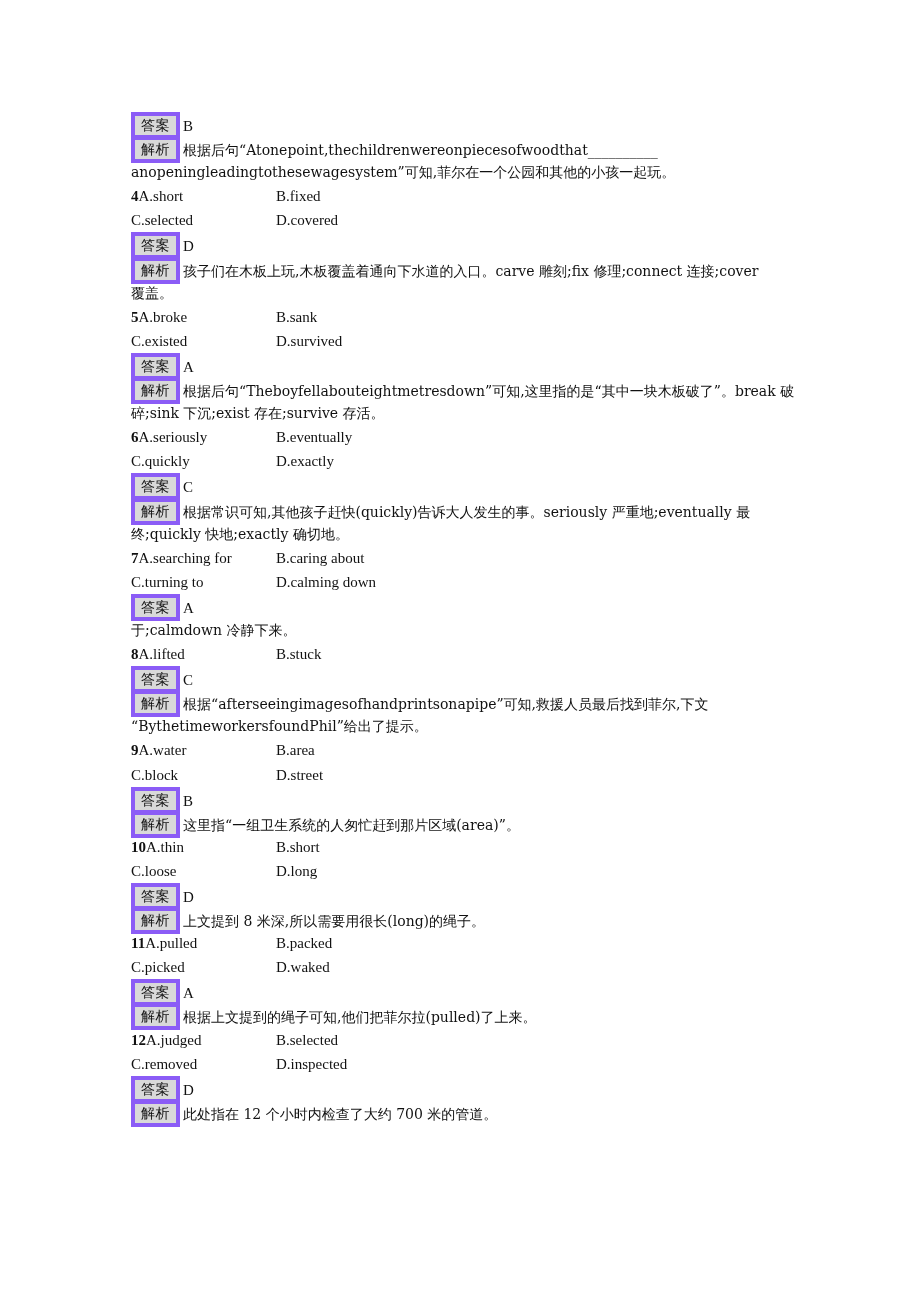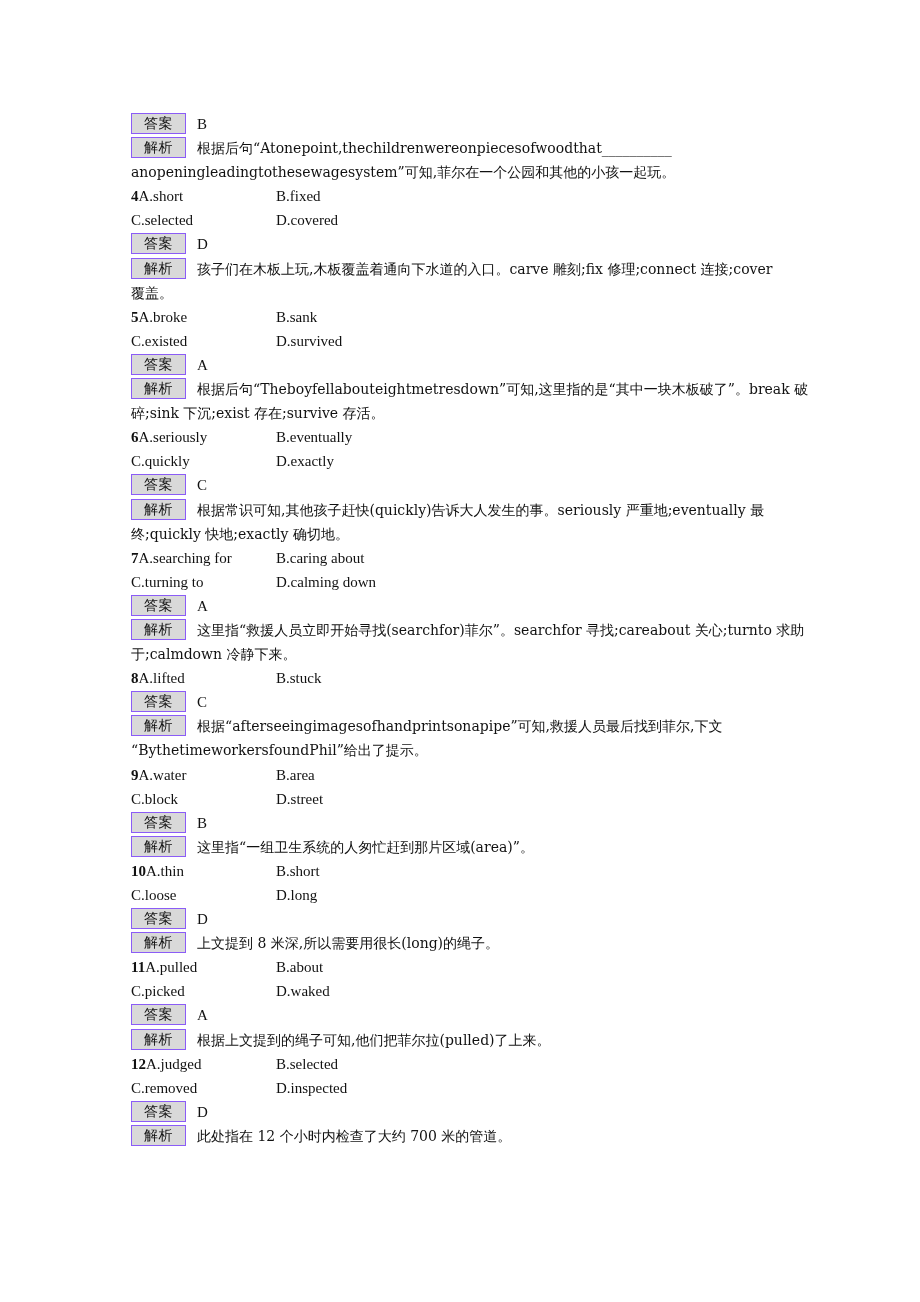--- a/index.html
+++ b/index.html
@@ -1,22 +1,22 @@
 <!DOCTYPE html>
 <html><head>
 <meta charset="utf-8">
 <style>
   html, body { margin: 0; padding: 0; background: #ffffff; }
   body { width: 920px; height: 1302px; position: relative; overflow: hidden;
          font-family: "Liberation Serif", "DejaVu Serif", serif; color: #111; }
   .page { position: absolute; left: 131px; top: 112px; width: 660px; }
   .line { font-size: 15px; line-height: 24.1px; height: 24.1px; white-space: nowrap; }
-  .tag { display: inline-block; background: #d9d9d9; border: 1px solid #8b5cf6;
+  .tag { display: inline-block; background: #d9d9d9; border: 4px solid #8b5cf6;
          font-family: "DejaVu Sans", sans-serif; font-size: 14px; line-height: 19px;
-         padding: 0 12px; margin-right: 11px; vertical-align: 1px; letter-spacing: 0.5px; }
+         padding: 0 6px; margin-right: 3px; vertical-align: 1px; letter-spacing: 0.5px; }
   .opt { display: inline-block; width: 145px; }
   .num { font-weight: bold; }
   .cn { font-family: "DejaVu Serif", serif; font-size: 14px; }
 </style>
 </head>
 <body>
 
 <div class="page" id="page">
   <div class="line">
     <span class="tag">答案</span><span>B</span>
@@ -46,21 +46,20 @@
         <div class="line"><span class="opt"><span class="num">6</span><span>A.seriously</span></span><span class="opt">B.eventually</span></div>
         <div class="line"><span class="opt">C.quickly</span><span class="opt">D.exactly</span></div>
         <div class="line"><span class="tag">答案</span><span>C</span></div>
         <div class="line"><span class="tag">解析</span><span class="cn">根据常识可知,其他孩子赶快(quickly)告诉大人发生的事。seriously 严重地;eventually 最</span></div>
         <div class="line"><span class="cn">终;quickly 快地;exactly 确切地。</span></div>
       </div>
       <div>
         <div class="line"><span class="opt"><span class="num">7</span><span>A.searching for</span></span><span class="opt">B.caring about</span></div>
         <div class="line"><span class="opt">C.turning to</span><span class="opt">D.calming down</span></div>
         <div class="line"><span class="tag">答案</span><span>A</span></div>
-        <div class="line"><span class="tag">解析</span><span class="cn">这里指“救援人员立即开始寻找(searchfor)菲尔”。searchfor 寻找;careabout 关心;turnto 求助</span></div>
         <div class="line"><span class="cn">于;calmdown 冷静下来。</span></div>
       </div>
       <div>
         <div class="line"><span class="opt"><span class="num">8</span><span>A.lifted</span></span><span class="opt">B.stuck</span></div>
         <div class="line"><span class="tag">答案</span><span>C</span></div>
         <div class="line"><span class="tag">解析</span><span class="cn">根据“afterseeingimagesofhandprintsonapipe”可知,救援人员最后找到菲尔,下文</span></div>
         <div class="line"><span class="cn">“BythetimeworkersfoundPhil”给出了提示。</span></div>
       </div>
       <div>
         <div class="line"><span class="opt"><span class="num">9</span><span>A.water</span></span><span class="opt">B.area</span></div>
@@ -68,21 +67,21 @@
         <div class="line"><span class="tag">答案</span><span>B</span></div>
         <div class="line"><span class="tag">解析</span><span class="cn">这里指“一组卫生系统的人匆忙赶到那片区域(area)”。</span></div>
       </div>
       <div>
         <div class="line"><span class="opt"><span class="num">10</span><span>A.thin</span></span><span class="opt">B.short</span></div>
         <div class="line"><span class="opt">C.loose</span><span class="opt">D.long</span></div>
         <div class="line"><span class="tag">答案</span><span>D</span></div>
         <div class="line"><span class="tag">解析</span><span class="cn">上文提到 8 米深,所以需要用很长(long)的绳子。</span></div>
       </div>
       <div>
-        <div class="line"><span class="opt"><span class="num">11</span><span>A.pulled</span></span><span class="opt">B.about</span></div>
+        <div class="line"><span class="opt"><span class="num">11</span><span>A.pulled</span></span><span class="opt">B.packed</span></div>
         <div class="line"><span class="opt">C.picked</span><span class="opt">D.waked</span></div>
         <div class="line"><span class="tag">答案</span><span>A</span></div>
         <div class="line"><span class="tag">解析</span><span class="cn">根据上文提到的绳子可知,他们把菲尔拉(pulled)了上来。</span></div>
       </div>
       <div>
         <div class="line"><span class="opt"><span class="num">12</span><span>A.judged</span></span><span class="opt">B.selected</span></div>
         <div class="line"><span class="opt">C.removed</span><span class="opt">D.inspected</span></div>
         <div class="line"><span class="tag">答案</span><span>D</span></div>
         <div class="line"><span class="tag">解析</span><span class="cn">此处指在 12 个小时内检查了大约 700 米的管道。</span></div>
       </div>

